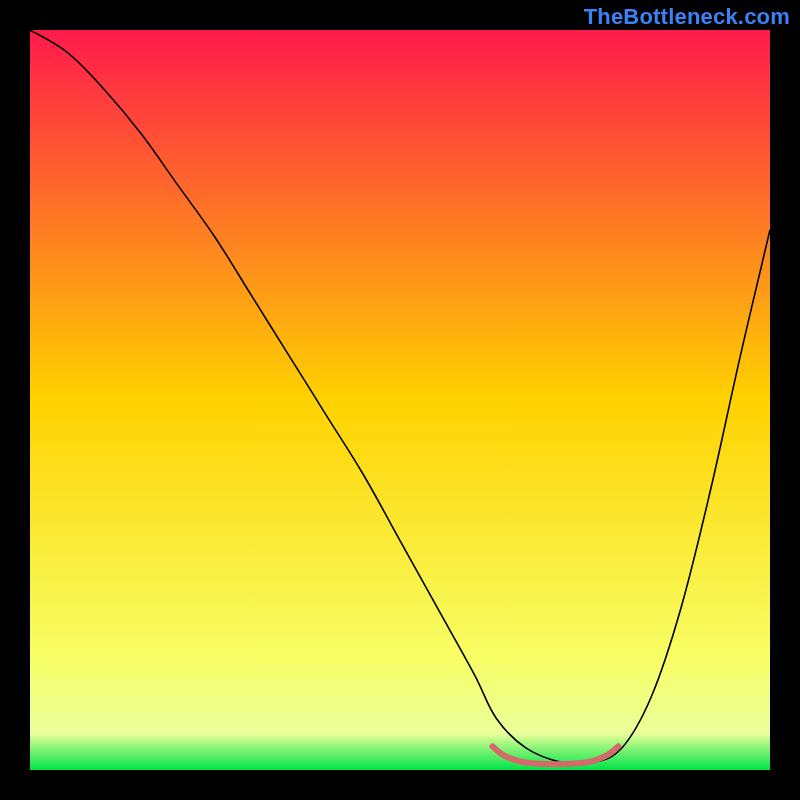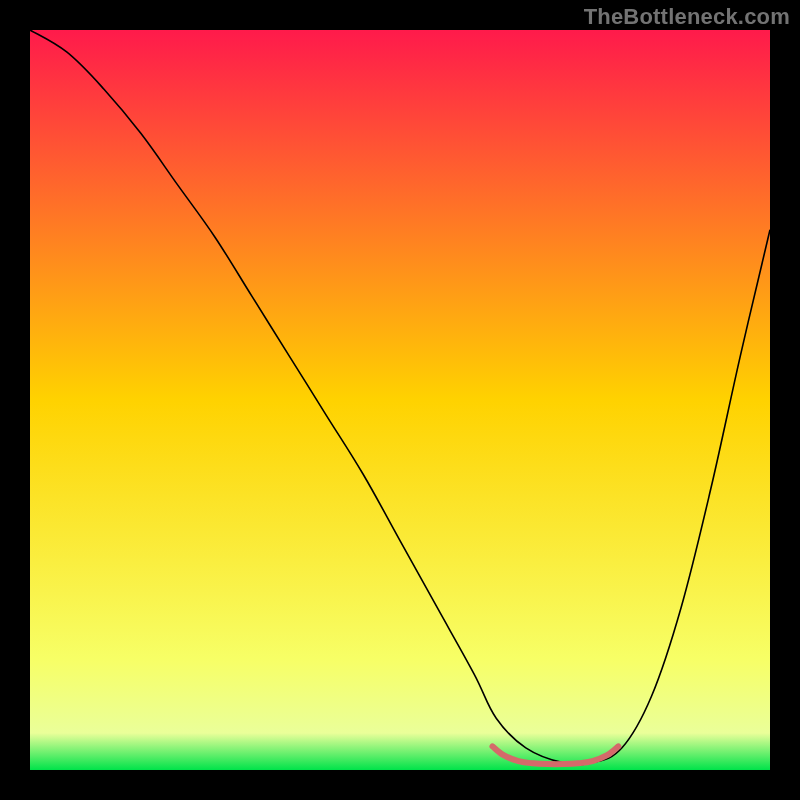--- a/index.html
+++ b/index.html
@@ -18,21 +18,21 @@
     height: 800px;
     background: #000000;
   }
   .watermark {
     position: absolute;
     top: 4px;
     right: 10px;
     font-family: Arial, Helvetica, sans-serif;
     font-size: 22px;
     font-weight: bold;
-    color: #737373;
+    color: #3b82f6;
     letter-spacing: 0.2px;
   }
   .plot-area {
     position: absolute;
     left: 30px;
     top: 30px;
     width: 740px;
     height: 740px;
   }
   .plot-area svg {

